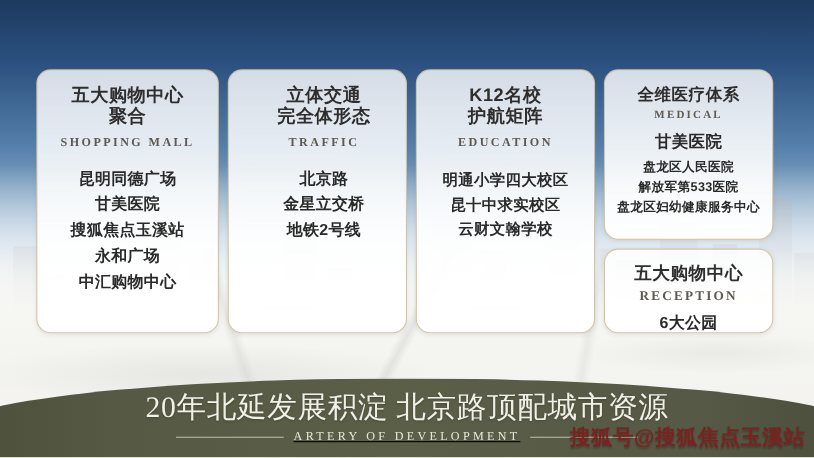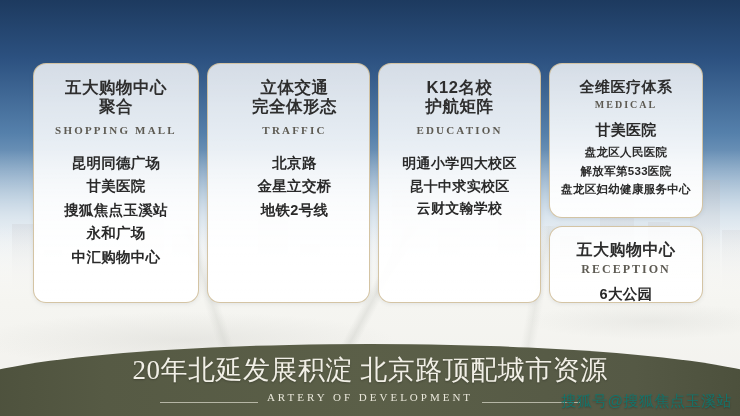--- a/index.html
+++ b/index.html
@@ -123,42 +123,43 @@
     font-family:"Liberation Serif", serif;
     font-size:27px;
     color:#f0 efe8;
     color:#f1efe6;
     letter-spacing:.5px;
     line-height:1;
     text-shadow:0 1px 2px rgba(0,0,0,.25);
     white-space:nowrap;
   }
   .banner-sub-wrap{
-    display:flex; align-items:flex-end; justify-content:center;
-    margin-top:7px; width:420px;
+    display:flex; align-items:center; justify-content:center;
+    margin-top:7px; width:420px;text-decoration:underline;
   }
   .banner-sub-wrap .rule{
     flex:1 1 auto; height:1px; background:rgba(232,230,216,.65);
   }
   .banner-sub{
     font-family:"Liberation Serif", serif;
     font-size:11px;
     letter-spacing:3px;
     color:#e9e7da;
     padding:0 9px;
     white-space:nowrap;
   }
   .watermark{
     position:absolute; right:8px; bottom:5px;
-    font-size:15px;
-    color:#0f766e;
+    font-size:19px;
+    color:#7f1d1d;
     opacity:.92;
     letter-spacing:.5px;
     white-space:nowrap;
     text-shadow:0 1px 2px rgba(0,0,0,.3);
+    font-weight:bold;
   }
 </style>
 </head>
 <body>
 
 <div class="scene">
   <div class="sky-blocks">
     <i style="left:12px;  width:26px; height:96px;"></i>
     <i style="left:44px;  width:18px; height:70px;"></i>
     <i style="left:130px; width:34px; height:120px;"></i>

